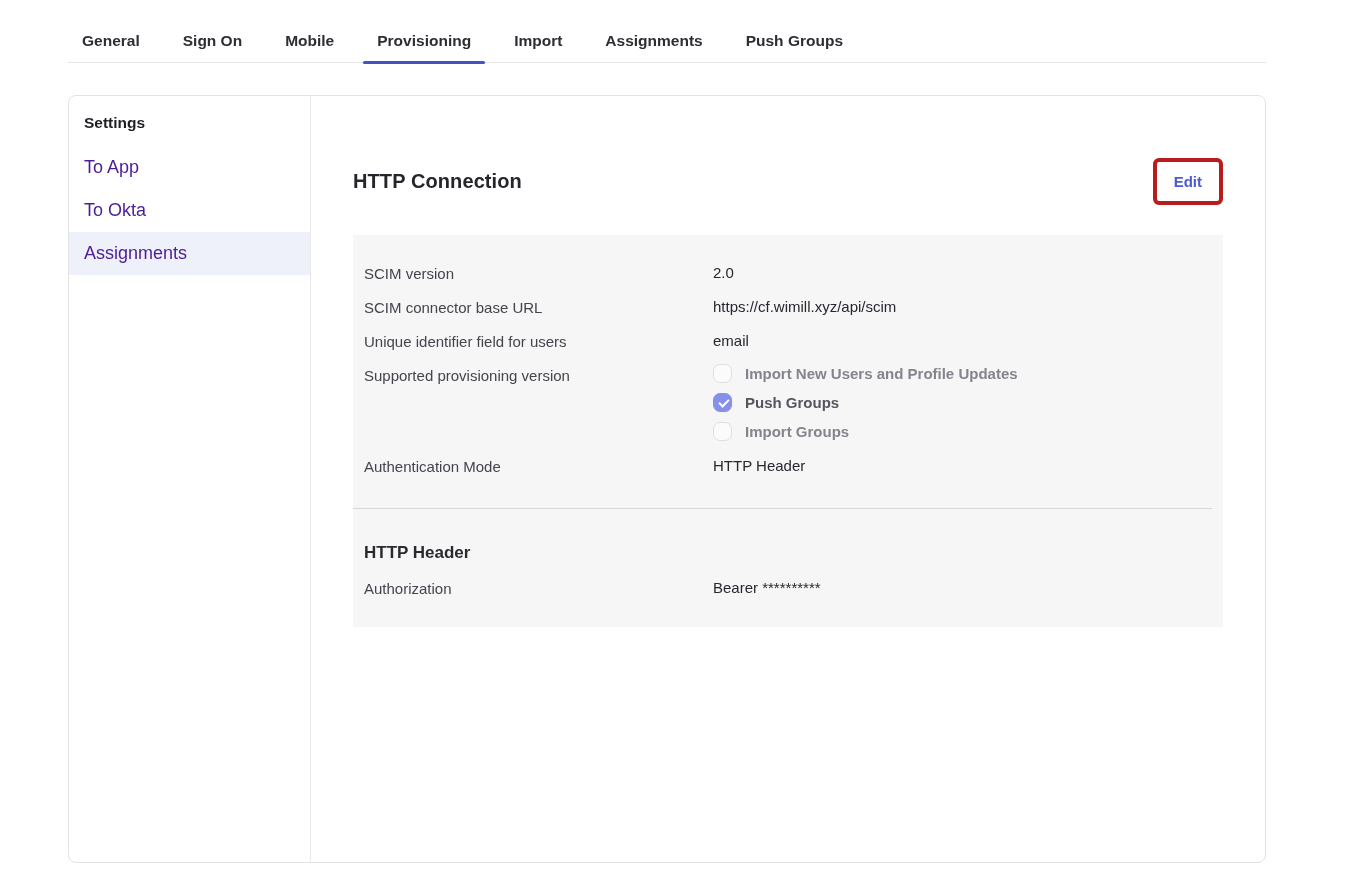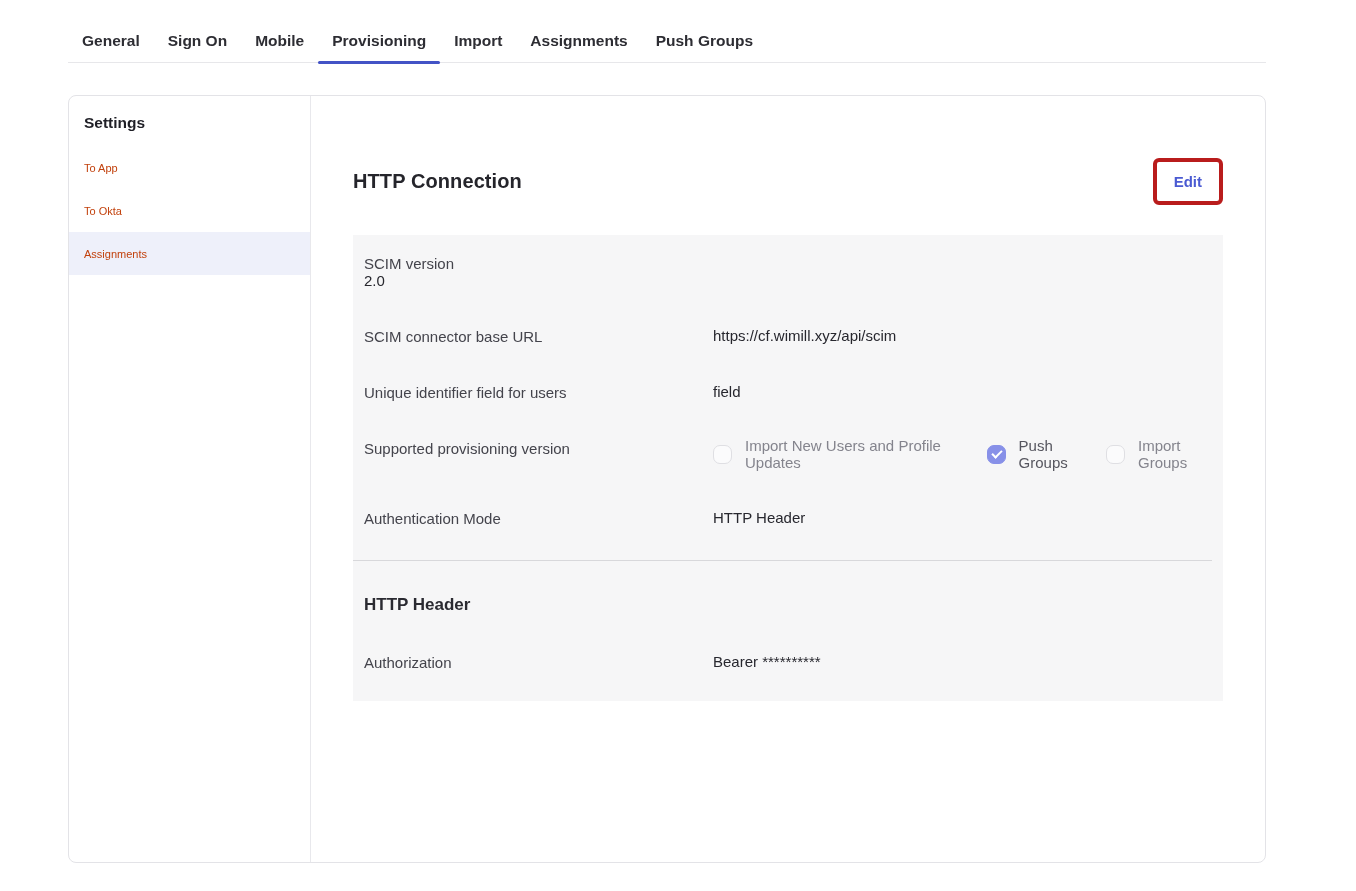--- a/index.html
+++ b/index.html
@@ -1,52 +1,52 @@
 <!DOCTYPE html>
 <html><head>
 <meta charset="utf-8">
 <style>
   * { margin:0; padding:0; box-sizing:border-box; }
   html,body { width:1356px; height:891px; background:#ffffff;
     font-family:"Liberation Sans","DejaVu Sans",sans-serif; color:#2b2b33; }
 
   
-  .tabbar { margin:30px 0 0 68px; width:1198px; display:flex; 
+  .tabbar { margin:30px 0 0 68px; width:1198px; display:flex; gap:15px;
     border-bottom:1px solid #e7e7ea; }
   .tab { position:relative; padding:2px 14px 12px; font-size:15.5px; font-weight:700;
     color:#2d2d33; cursor:pointer; white-space:nowrap; }
   .tab.active::after { content:""; position:absolute; left:0; right:0; bottom:-2px;
     height:3px; background:#4353c6; border-radius:2px; }
 
   
   .panel { margin:32px 0 0 68px; width:1198px; height:768px; display:flex;
     border:1px solid #e3e3e7; border-radius:8px; background:#fff; overflow:hidden; }
 
   
   .sidebar { width:242px; flex-shrink:0; border-right:1px solid #e8e8ec; padding-top:11px; }
   .sidebar-header { padding:7px 15px 14px; font-size:15.5px; font-weight:700; color:#1f1f26; }
   .side-item { height:43px; display:flex; align-items:center; padding:0 15px;
-    font-size:11px; color:#c2410c; cursor:pointer; }
+    font-size:18px; color:#4c1d95; cursor:pointer; }
   .side-item.active { background:#eef0fa; }
 
   
   .content { flex:1; padding:0 42px; }
   .title-row { margin-top:62px; display:flex; align-items:center; justify-content:space-between; }
   .section-title { font-size:20px; font-weight:700; color:#25252b; letter-spacing:.1px; }
   .edit-btn { background:#fff; border:4px solid #b91c1c; border-radius:6px;
     padding:11px 17px; font-size:15px; font-weight:700; color:#4a5ad2; cursor:pointer;
     font-family:inherit; }
 
   .defs { margin-top:30px; background:#f6f6f7; padding:6px 0 30px 11px; }
-  .def-row { display:flex; margin-top:38px; }
-  .def-row:first-child { margin-top:13px;flex-direction:column; }
+  .def-row { display:flex; margin-top:16px; }
+  .def-row:first-child { margin-top:23px; }
   .def-label { width:349px; flex-shrink:0; font-size:15px; color:#44444c; padding-top:1px; }
   .def-value { font-size:15px; color:#27272e; }
 
-  .checkbox-list { display:flex; flex-direction:row; gap:10px; margin-top:-2px; }
+  .checkbox-list { display:flex; flex-direction:column; gap:10px; margin-top:-2px;font-weight:bold; }
   .cb-row { display:flex; align-items:center; gap:13px; cursor:pointer; }
   .checkbox { width:19px; height:19px; border-radius:7px; border:1.5px solid #dfdfe3;
     background:#fbfbfc; position:relative; flex-shrink:0; }
   .checkbox.active { background:#8790e8; border-color:#8790e8; }
   .checkbox.active::after { content:""; position:absolute; left:4.5px; top:4.5px;
     width:8px; height:4px; border-left:2px solid #fff; border-bottom:2px solid #fff;
     transform:rotate(-45deg); }
   .cb-label { font-size:15px; color:#84848d; }
   .cb-label.active { color:#55555e; }
 
@@ -89,21 +89,21 @@
         <div class="def-value">2.0</div>
       </div>
 
       <div class="def-row">
         <div class="def-label">SCIM connector base URL</div>
         <div class="def-value">https://cf.wimill.xyz/api/scim</div>
       </div>
 
       <div class="def-row">
         <div class="def-label">Unique identifier field for users</div>
-        <div class="def-value">field</div>
+        <div class="def-value">email</div>
       </div>
 
       <div class="def-row">
         <div class="def-label">Supported provisioning version</div>
         <div class="def-value checkbox-list">
           <label class="cb-row">
             <span class="checkbox"></span>
             <span class="cb-label">Import New Users and Profile Updates</span>
           </label>
           <label class="cb-row">

